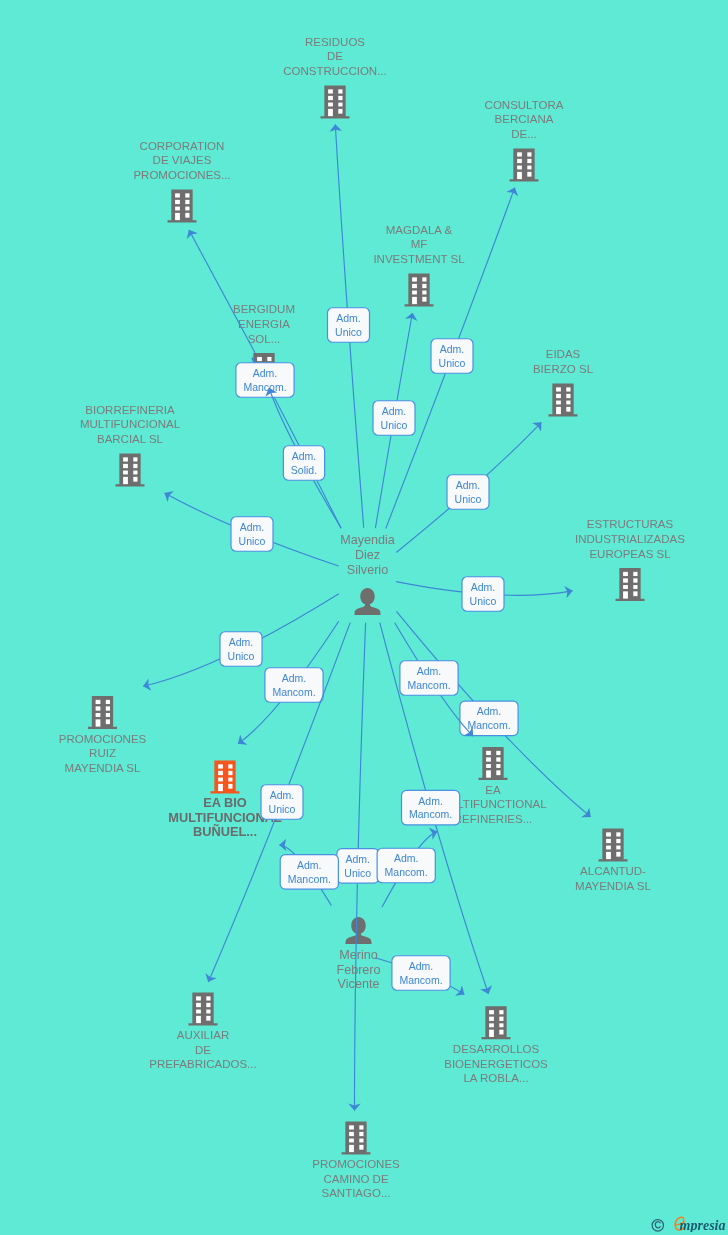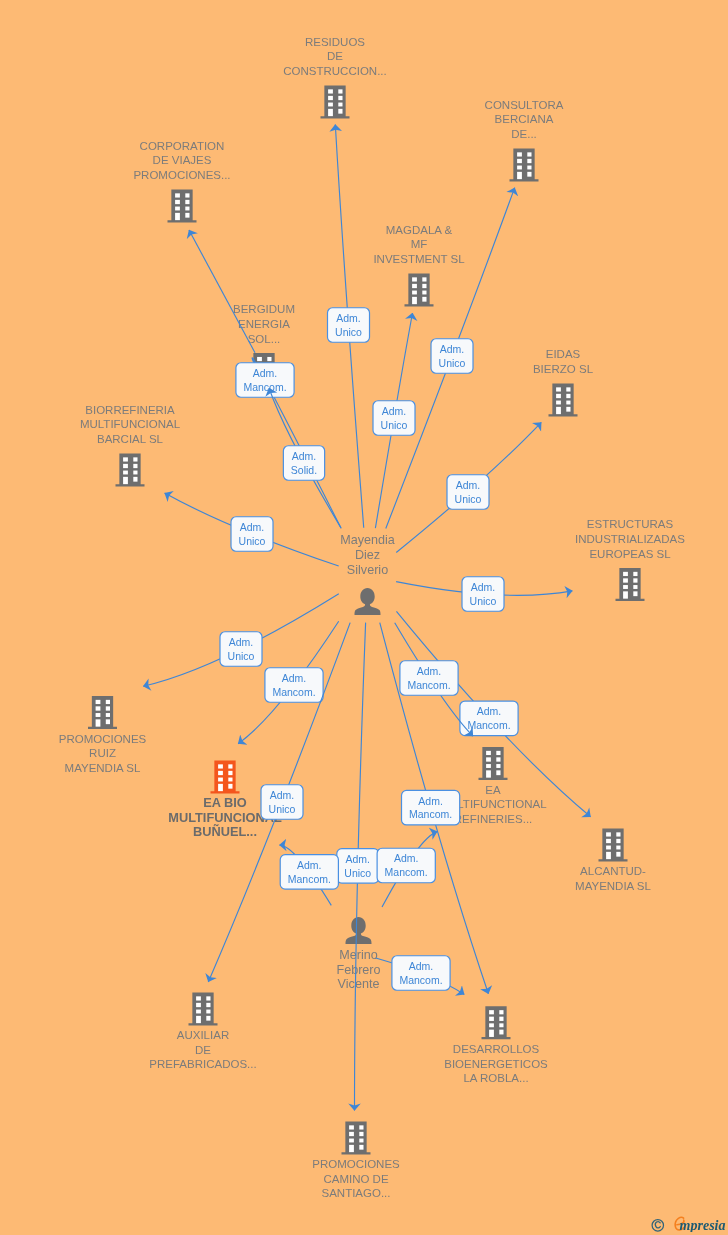--- a/index.html
+++ b/index.html
@@ -1,19 +1,19 @@
 <!DOCTYPE html>
 <html><head>
 <meta charset="utf-8">
 <title>Empresia relations graph</title>
 <style>
   html,body{margin:0;padding:0;background:#ffffff;}
   body{width:728px;height:1235px;overflow:hidden;
        font-family:"Liberation Sans",sans-serif;}
-  #stage{position:relative;width:728px;height:1235px;background:#fdba74;}
+  #stage{position:relative;width:728px;height:1235px;background:#5eead4;}
   svg#graph{position:absolute;left:0;top:0;width:728px;height:1235px;display:block;}
   .nlabel{font-family:"Liberation Sans",sans-serif;font-size:11.5px;text-anchor:middle;fill:#7c7c7c;}
   .nlabel.person{font-size:12.6px;}
   .nlabel.hl{fill:#6b6b6b;font-weight:bold;font-size:12.8px;}
   .elabel{font-family:"Liberation Sans",sans-serif;font-size:10.5px;text-anchor:middle;fill:#3e86d6;}
   .edge{stroke:#3e86d6;stroke-width:1.15;fill:none;}
   .badge-box{fill:#f7f9fb;stroke:#4a90e2;stroke-width:1.2;}
   #brandmark{position:absolute;left:645px;top:1208px;display:block;}
 </style>
 </head>

